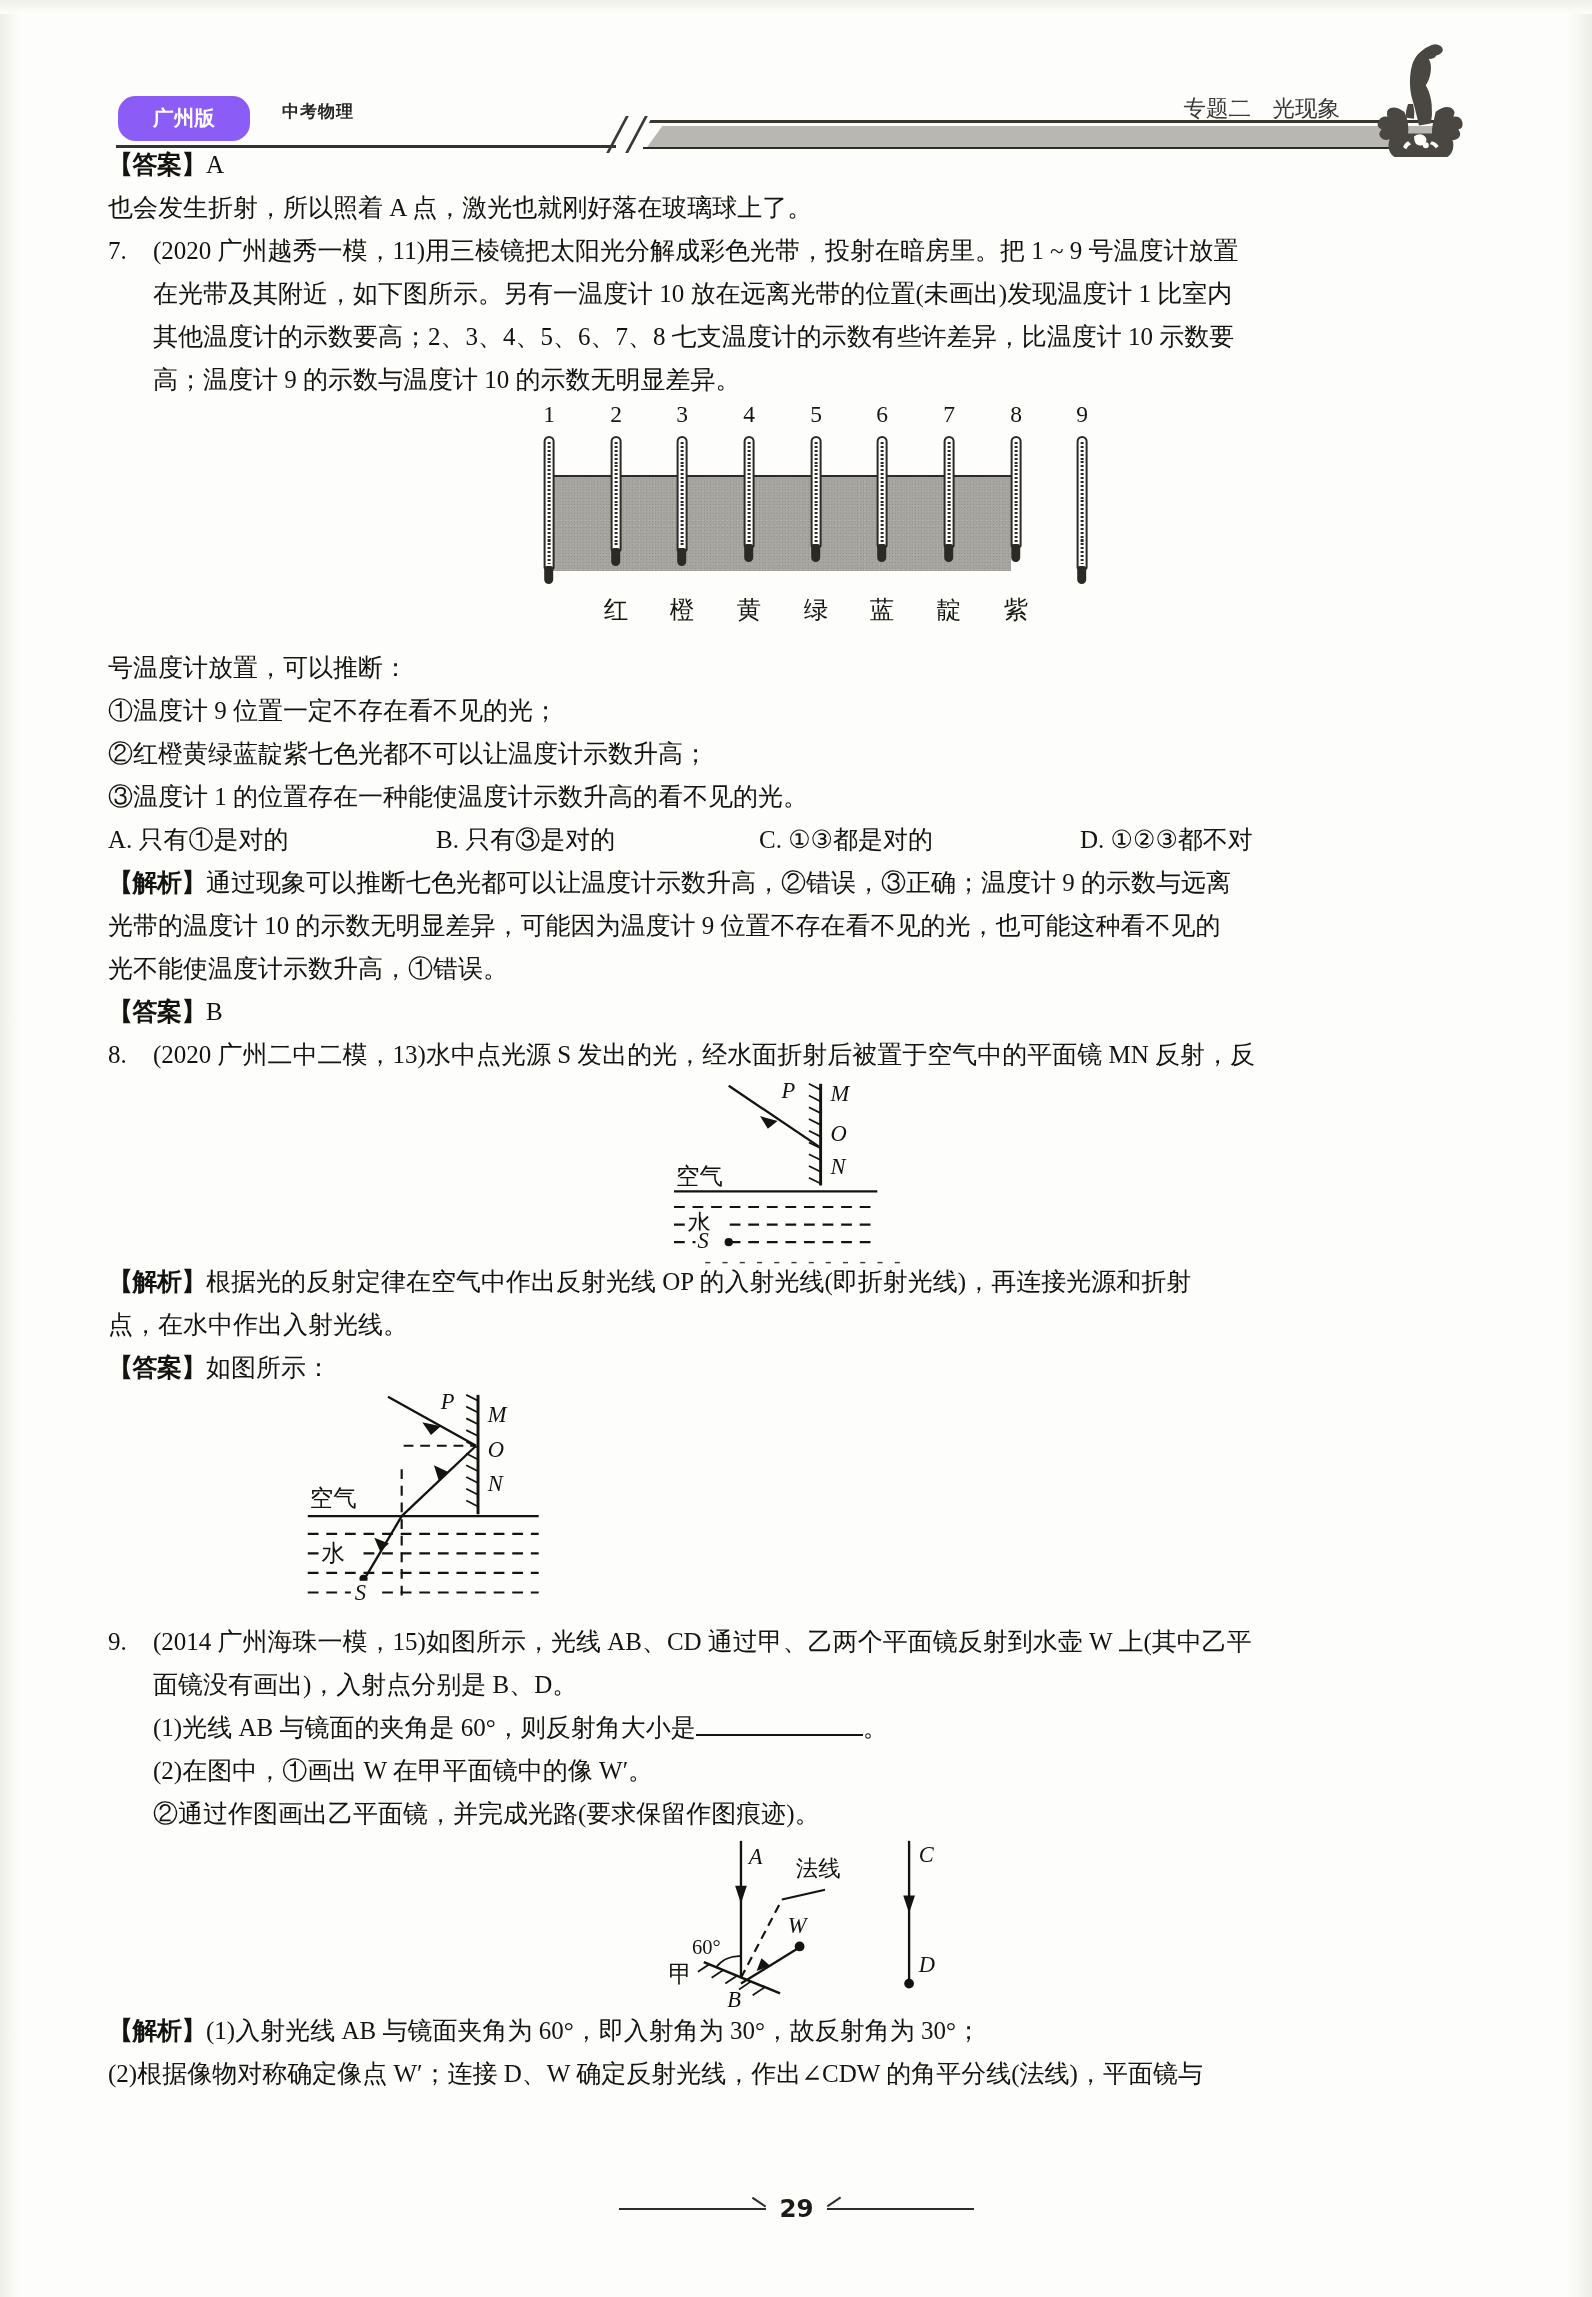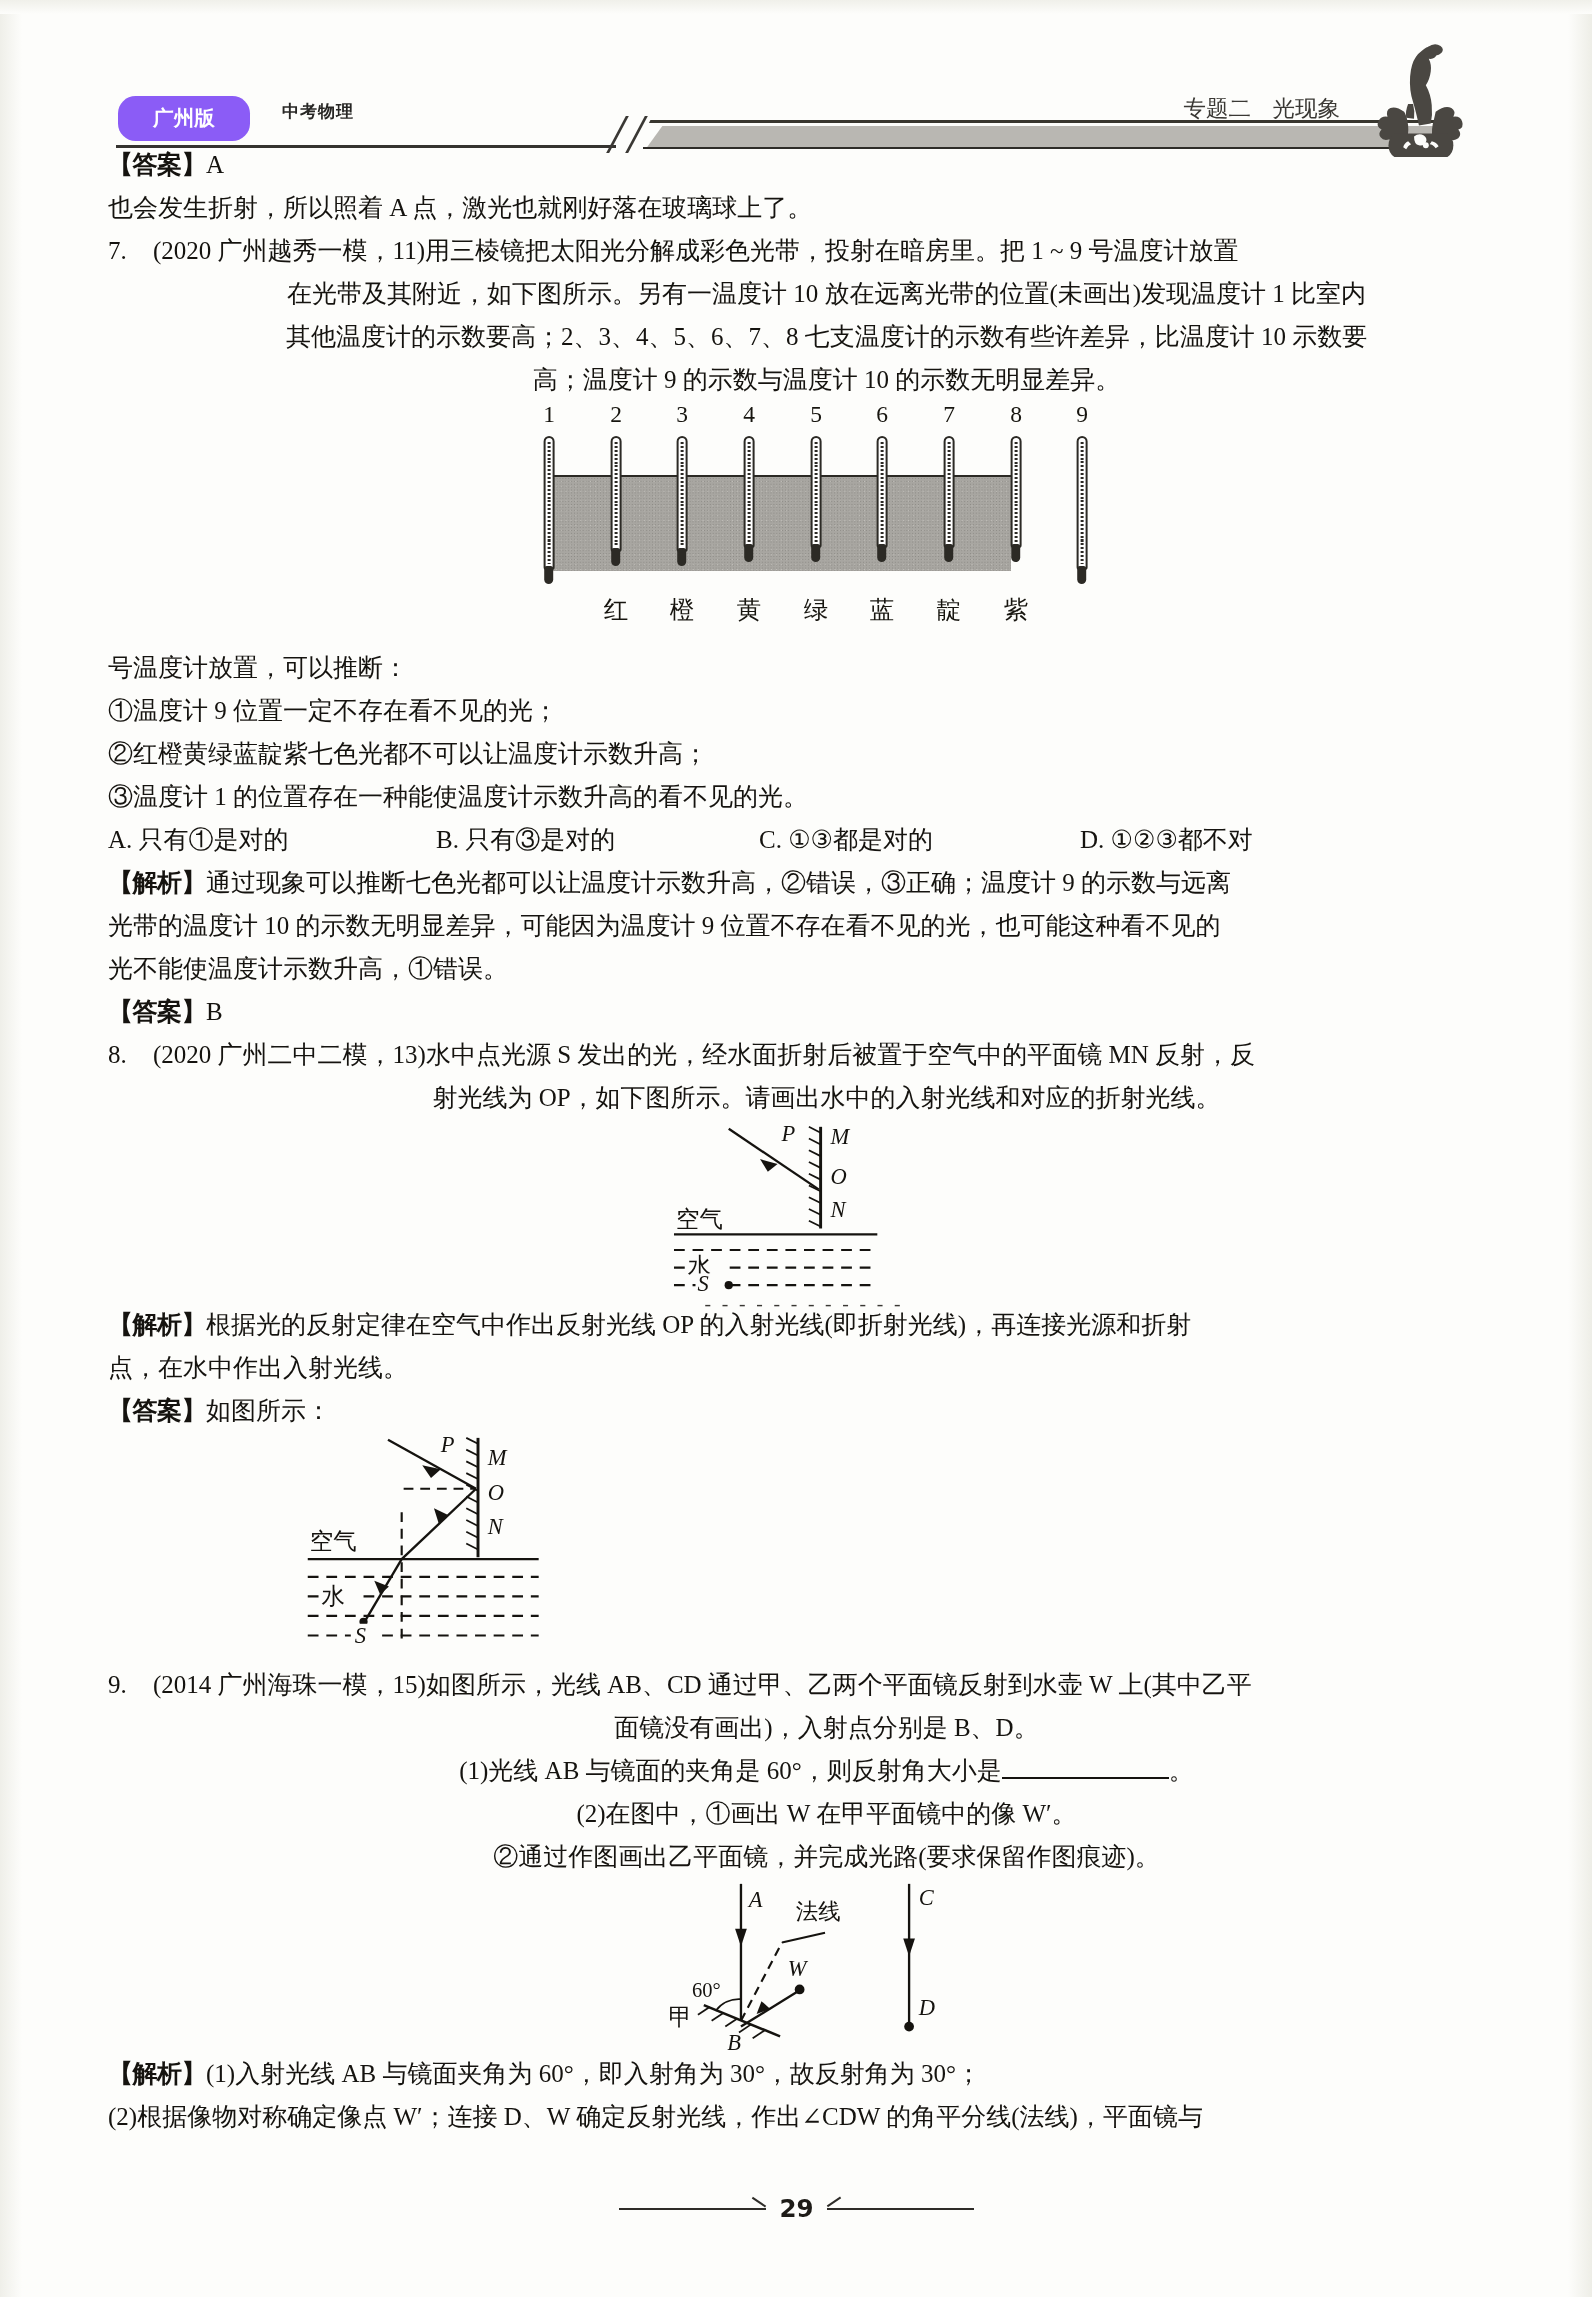--- a/index.html
+++ b/index.html
@@ -62,21 +62,21 @@
   .hdr-topic .sep { display:inline-block; width:21.6px; }
   .statue { position:absolute; right:118px; top:21.6px; width:118px; height:116px; }
 
   
   .content { position:absolute; left:108px; top:143px; width:1392px; }
   .line {
     font-size:25px; line-height:43px; color:#15130f;
     font-family:"Liberation Serif","DejaVu Serif",serif;
   }
   .ln { margin:0; }
-  .indent1 { padding-left:45px;text-align:center; }
+  .indent1 { padding-left:45px; }
   .brace { font-weight:bold; letter-spacing:-0.5px; }
   .hang { display:flex; }
   .hang .num { width:45px; flex:0 0 45px; }
   .hang .txt { flex:1; }
   .opts { display:flex; }
   .opts .o { }
   .o1 { width:328px; }
   .o2 { width:323px; }
   .o3 { width:321px; }
   .blank-ul { display:inline-block; width:167px; border-bottom:2px solid #15130f; height:25.5px; }
@@ -294,21 +294,20 @@
     <div class="line ln">光带的温度计 10 的示数无明显差异，可能因为温度计 9 位置不存在看不见的光，也可能这种看不见的</div>
     <div class="line ln">光不能使温度计示数升高，①错误。</div>
     <div class="line ln">
       <span class="brace">【答案】</span><span>B</span>
     </div>
 
     <div class="line hang">
       <span class="num">8.</span>
       <span class="txt">(2020 广州二中二模，13)水中点光源 S 发出的光，经水面折射后被置于空气中的平面镜 MN 反射，反</span>
     </div>
-    <div class="line ln indent1">射光线为 OP，如下图所示。请画出水中的入射光线和对应的折射光线。</div>
 
     <div class="fig-center">
       <svg width="284" height="174" viewBox="0 0 290 178">
 
         <line x1="68" y1="10" x2="160" y2="72" stroke="#15130f" stroke-width="2.4"></line>
         <polygon points="118,46 100,41 108,54" fill="#15130f"></polygon>
         <text x="122" y="22" font-size="23" class="ital">P</text>
 
         <line x1="162" y1="8" x2="162" y2="112" stroke="#15130f" stroke-width="3"></line>
         <g stroke="#15130f" stroke-width="1.8">

